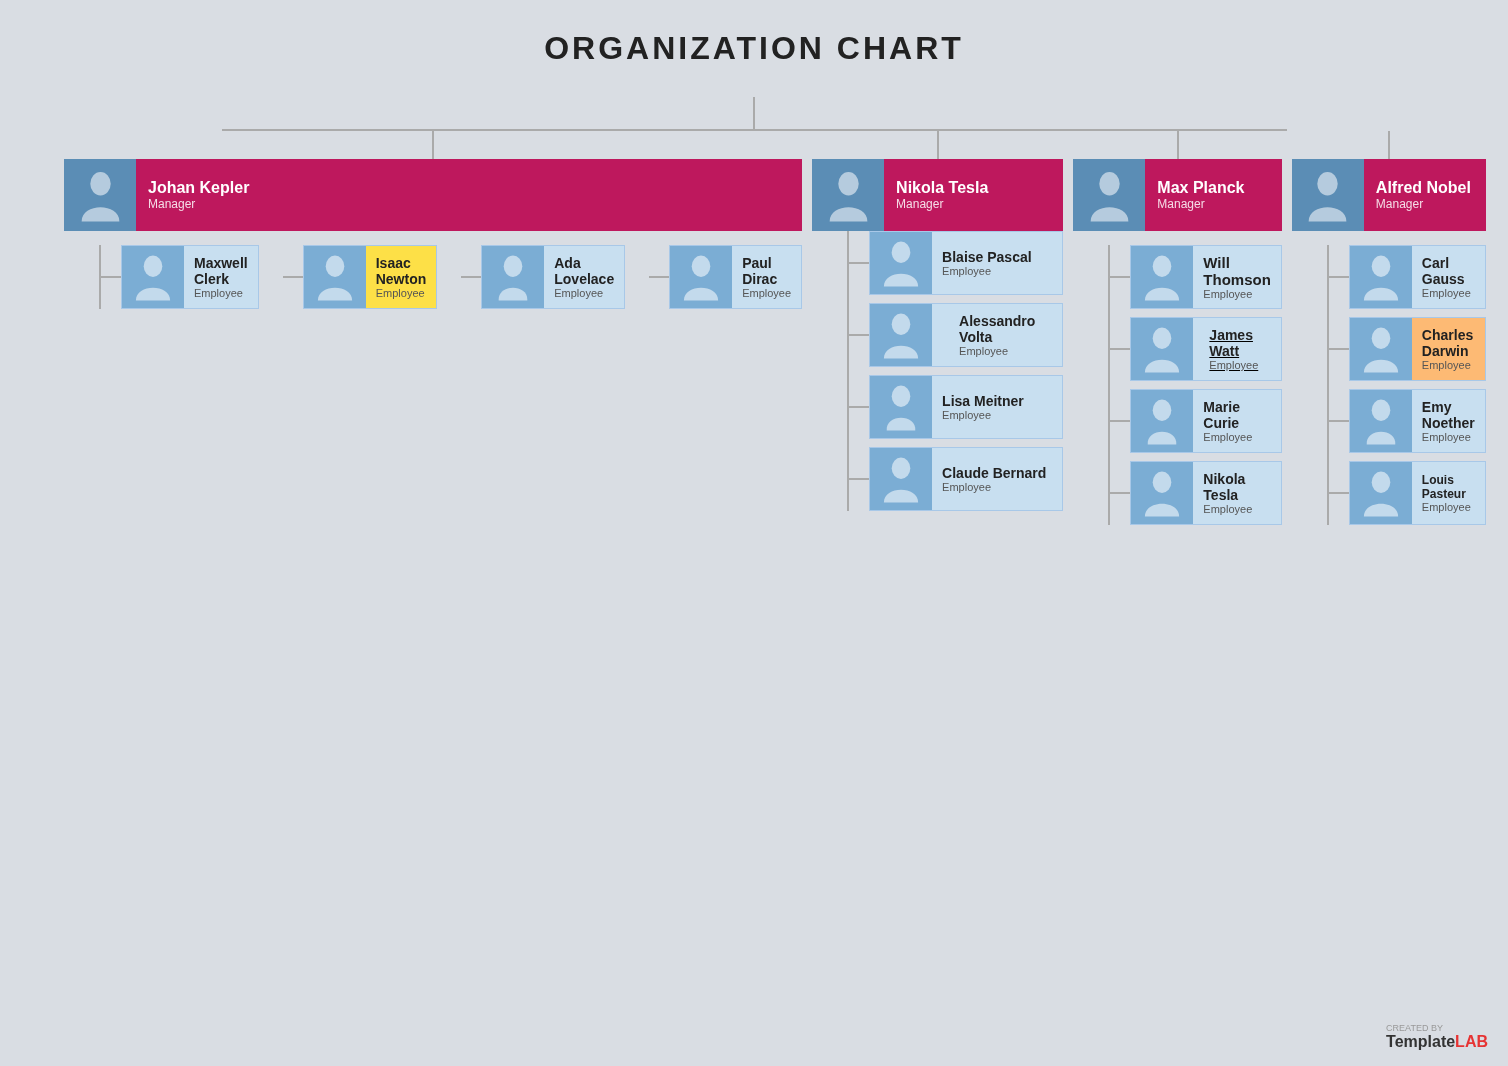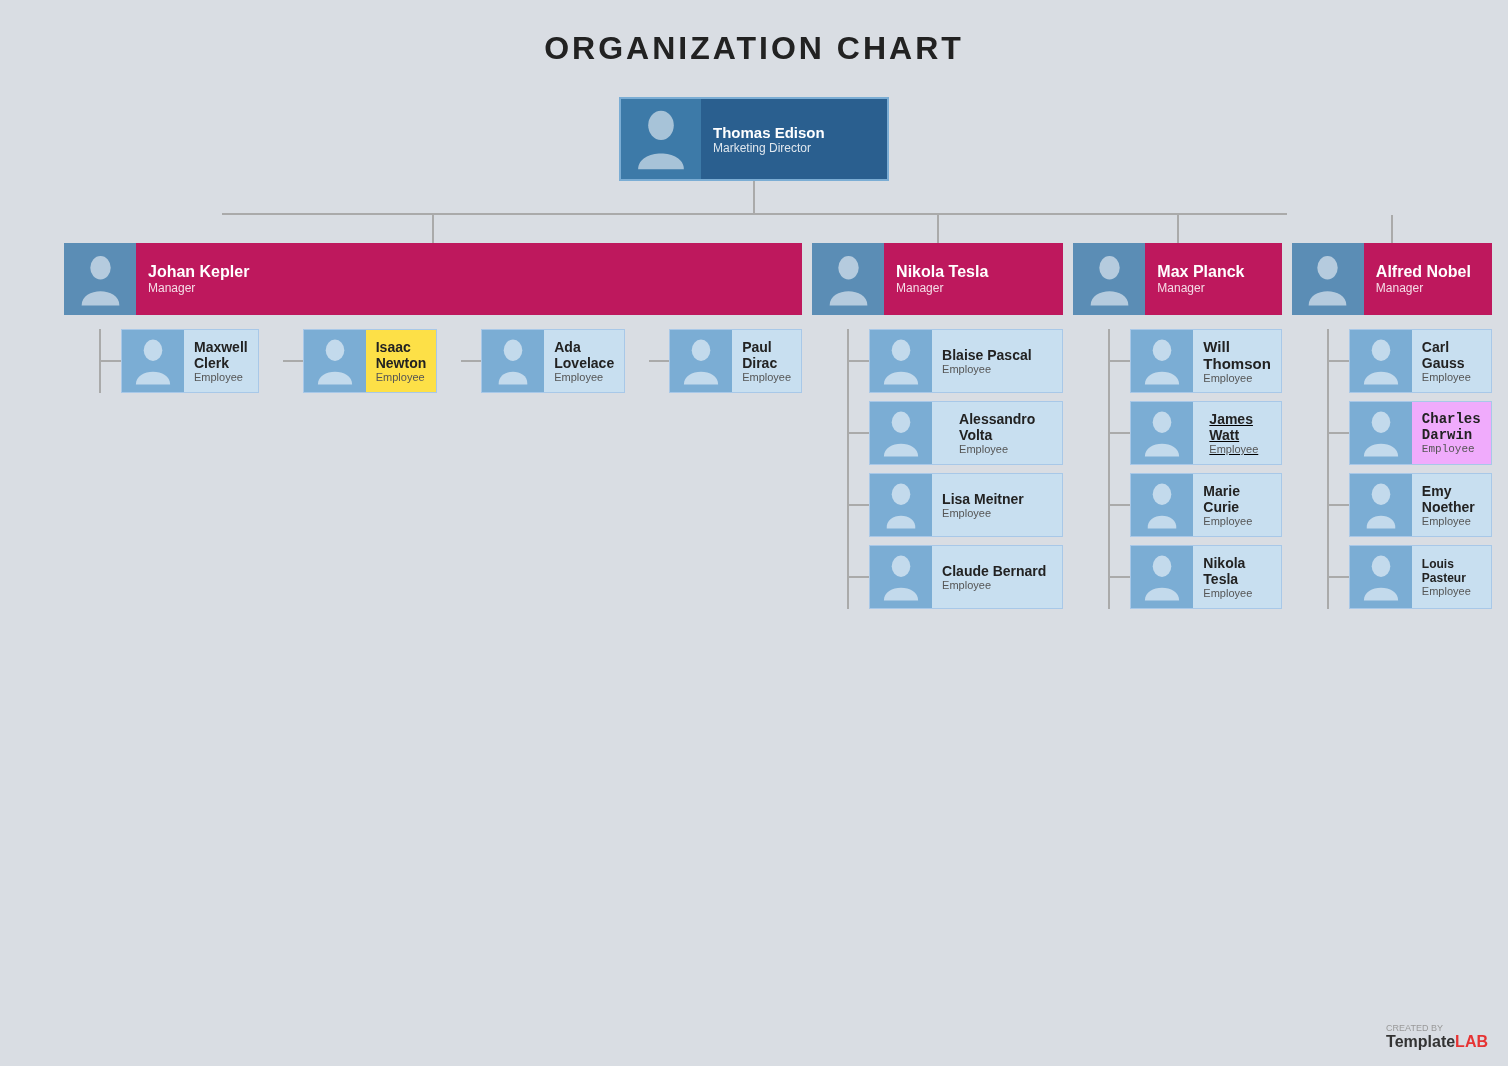--- a/index.html
+++ b/index.html
@@ -148,34 +148,20 @@
       min-height: 72px;
     }
   </style>
 </head>
 <body>
 
 <h1 class="page-title">ORGANIZATION CHART</h1>
 
 <div class="tree-wrapper">
 
-  <div class="root-row">
-    <div class="node-card root-card">
-      <div class="avatar-box root-avatar">
-        <svg class="person-svg" viewBox="0 0 60 70" fill="none" xmlns="http://www.w3.org/2000/svg">
-          <ellipse cx="30" cy="20" rx="14" ry="16" fill="rgba(255,255,255,0.55)"></ellipse>
-          <path d="M5 68 C5 45 55 45 55 68" fill="rgba(255,255,255,0.55)"></path>
-        </svg>
-      </div>
-      <div class="node-info">
-        <span class="node-name">Thomas Edison</span>
-        <span class="node-role">Marketing Director</span>
-      </div>
-    </div>
-  </div>
 
   <div style="width:2px;height:32px;background:#aaa;margin:0 auto;"></div>
 
   <div style="position:relative;width:100%;height:2px;">
     <div style="position:absolute;left:12.5%;right:12.5%;height:2px;background:#aaa;top:0;"></div>
   </div>
 
   <div class="four-columns">
 
     <div id="mgr-col-0" class="mgr-col">
@@ -265,21 +251,21 @@
       <svg viewBox="0 0 60 70" style="width:55px;height:55px;" fill="none" xmlns="http://www.w3.org/2000/svg">
     <ellipse cx="30" cy="20" rx="13" ry="15" fill="rgba(255,255,255,0.55)"></ellipse>
     <path d="M6 68 C6 44 54 44 54 68" fill="rgba(255,255,255,0.55)"></path>
   </svg>
     </div>
     <div style="padding:6px 12px;">
       <div style="font-weight:700;font-size:16px;color:#fff;">Nikola Tesla</div>
       <div style="font-size:12px;color:rgba(255,255,255,0.85);">Manager</div>
     </div>
   </div>
-        <div style="display: flex; width: 100%; margin-top: 14px;">
+        <div style="display: flex; width: 100%; ">
           <div style="width: 2px; background: rgb(170, 170, 170); min-height: 100%; flex-shrink: 0; margin-left: 35px;"></div>
           <div style="display: flex; flex-direction: column; gap: 8px; flex: 1 1 0%;">
             <div style="display: flex; align-items: center;">
               <div style="width: 20px; height: 2px; background: rgb(170, 170, 170); flex-shrink: 0;"></div>
               <div style="display: flex; align-items: center; background: rgb(200, 223, 240); border: 1px solid rgb(168, 200, 232); flex: 1 1 0%; min-height: 62px;">
       <div style="width:62px;height:62px;min-width:62px;background:#7badd4;display:flex;align-items:center;justify-content:center;overflow:hidden;">
         <svg viewBox="0 0 60 70" style="width:50px;height:50px;" fill="none" xmlns="http://www.w3.org/2000/svg">
     <ellipse cx="30" cy="20" rx="13" ry="15" fill="rgba(255,255,255,0.55)"></ellipse>
     <path d="M6 68 C6 44 54 44 54 68" fill="rgba(255,255,255,0.55)"></path>
   </svg>
@@ -445,21 +431,21 @@
   </svg>
       </div>
       <div style="padding:4px 10px;">
         <div style="font-weight:700;font-size:14px;color:#222;">Carl Gauss</div>
         <div style="font-size:11px;color:#555;">Employee</div>
       </div>
     </div>
             </div>
             <div style="display: flex; align-items: center;">
               <div style="width: 20px; height: 2px; background: rgb(170, 170, 170); flex-shrink: 0;"></div>
-              <div style="display: flex; align-items: center; background: #f0abfc; border: 1px solid rgb(168, 200, 232); flex: 1 1 0%; min-height: 62px; font-family: Liberation Mono, monospace;">
+              <div style="display: flex; align-items: center; background: #fdba74; border: 1px solid rgb(168, 200, 232); flex: 1 1 0%; min-height: 62px;">
       <div style="width:62px;height:62px;min-width:62px;background:#7badd4;display:flex;align-items:center;justify-content:center;overflow:hidden;">
         <svg viewBox="0 0 60 70" style="width:50px;height:50px;" fill="none" xmlns="http://www.w3.org/2000/svg">
     <ellipse cx="30" cy="20" rx="13" ry="15" fill="rgba(255,255,255,0.55)"></ellipse>
     <path d="M6 68 C6 44 54 44 54 68" fill="rgba(255,255,255,0.55)"></path>
   </svg>
       </div>
       <div style="padding:4px 10px;">
         <div style="font-weight:700;font-size:14px;color:#222;">Charles Darwin</div>
         <div style="font-size:11px;color:#555;">Employee</div>
       </div>

